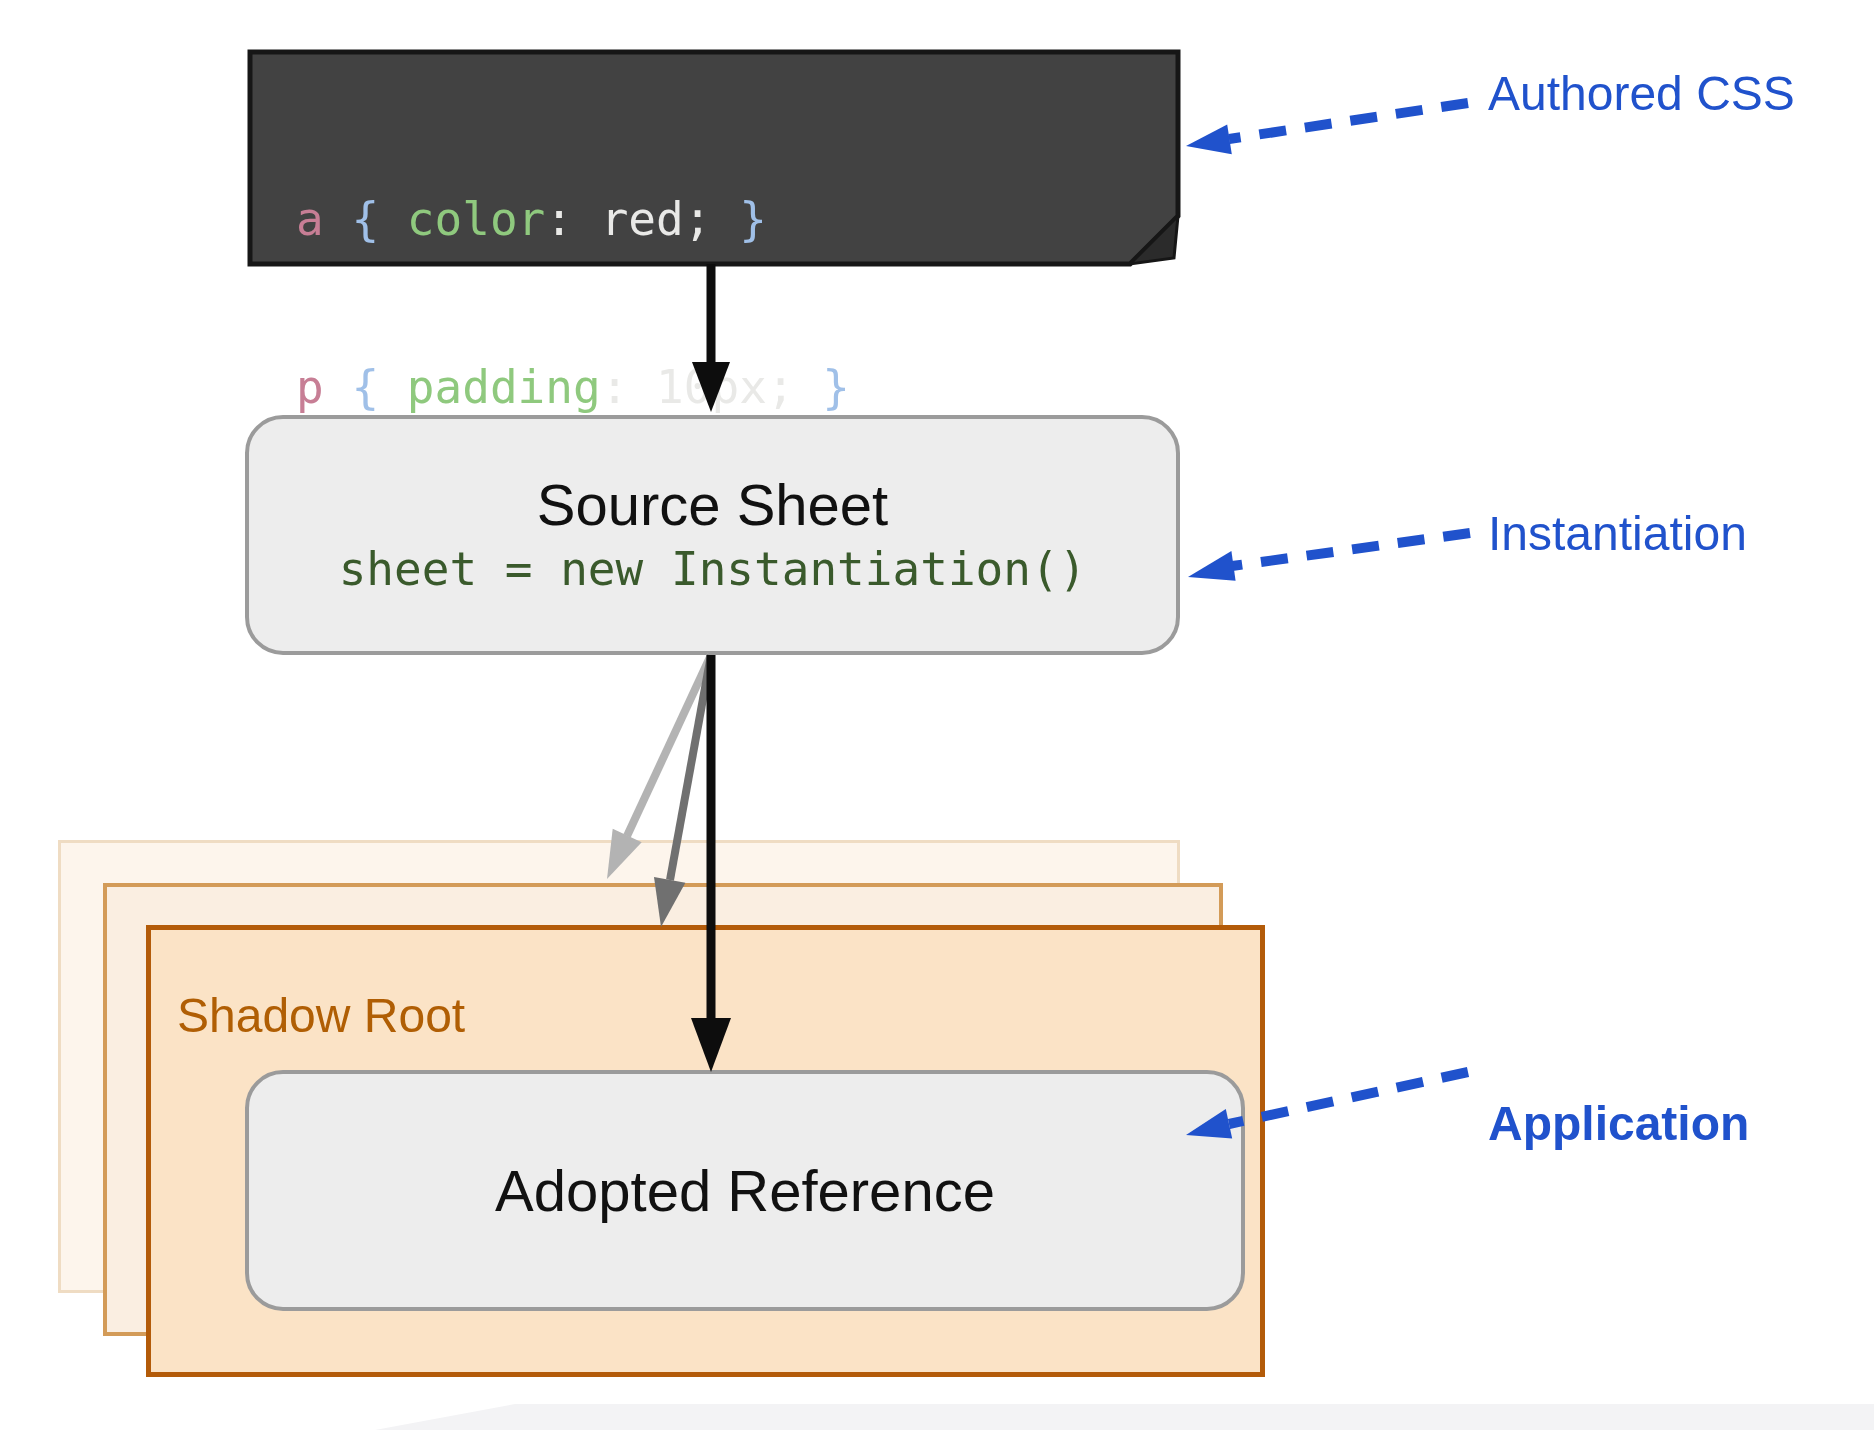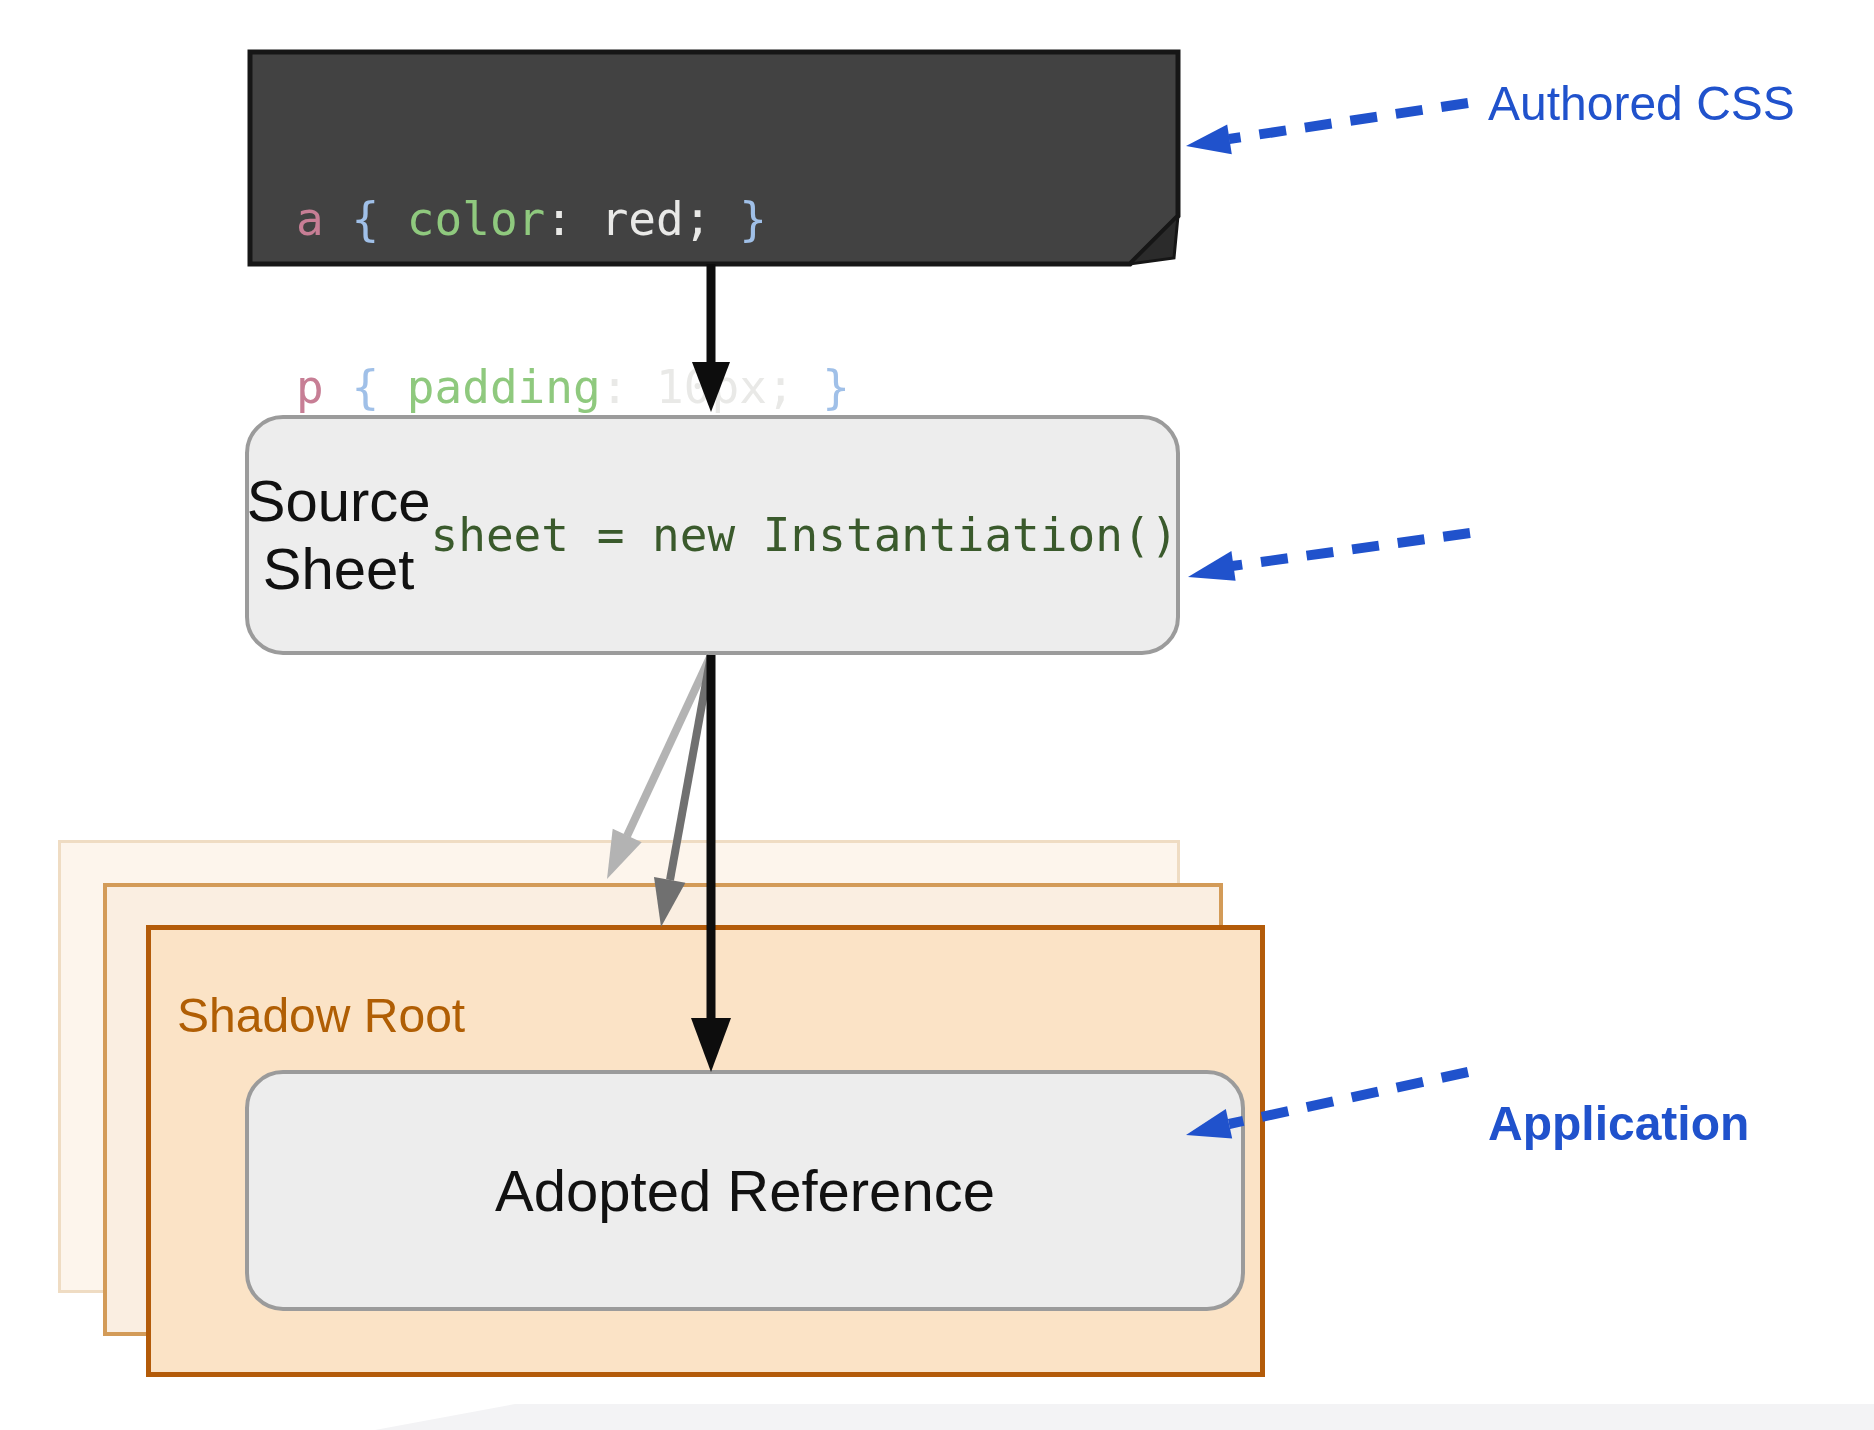--- a/index.html
+++ b/index.html
@@ -25,21 +25,21 @@
   .tok-brace{color:#a0c0e8;}
   .tok-prop{color:#8fc97e;}
   .tok-plain{color:#e9e9e7;}
 
   
   .node{
     background:#ededed;
     border:4px solid #9b9b9b;
     border-radius:38px;
     box-sizing:border-box;
-    display:flex;align-items:center;justify-content:center;
+    display:flex;flex-direction:column;align-items:center;justify-content:center;
     text-align:center;
   }
   .node-source{left:245px;top:415px;width:935px;height:240px;}
   .node-adopted{left:245px;top:1070px;width:1000px;height:241px;}
   .node-title{
     font-size:58px;color:#111111;line-height:68px;letter-spacing:0px;
   }
   .node-code{
     font-family:"DejaVu Sans Mono", monospace;
     font-size:46px;line-height:60px;color:#3a5a2c;white-space:pre;
@@ -62,21 +62,21 @@
   .sr-label{
     position:absolute;left:26px;top:60px;
     font-size:48px;line-height:52px;color:#b05e04;
   }
 
   
   .blue-label{
     left:1488px;
     font-size:48px;line-height:56px;color:#2052cc;white-space:nowrap;
   }
-  .lbl-authored{top:76px;}
+  .lbl-authored{top:66px;}
   .lbl-instantiation{top:506px;}
   .lbl-application{top:1096px;font-weight:bold;}
 
   
   .arrow-layer{left:0;top:0;pointer-events:none;z-index:30;}
 
   
   .bottom-strip{
     left:0;top:0;width:1874px;height:1430px;pointer-events:none;
   }
@@ -110,20 +110,21 @@
       <path d="M3,3 H931 V167 L883,215 H3 Z" fill="#424242" stroke="#161616" stroke-width="5" stroke-linejoin="miter"></path>
       <polygon points="883,215 931,167 927,209" fill="#2b2b2b" stroke="#161616" stroke-width="3"></polygon>
     </svg>
     <div class="code-lines">
       <div class="code-line"><span class="tok-sel">a</span><span class="tok-brace"> { </span><span class="tok-prop">color</span><span class="tok-plain">: red; </span><span class="tok-brace">}</span></div>
       <div class="code-line"><span class="tok-sel">p</span><span class="tok-brace"> { </span><span class="tok-prop">padding</span><span class="tok-plain">: 10px; </span><span class="tok-brace">}</span></div>
     </div>
   </div>
 
   <div class="abs blue-label lbl-authored">Authored CSS</div>
+  <div class="abs blue-label lbl-instantiation">Instantiation</div>
   <div class="abs blue-label lbl-application">Application</div>
 
   <svg class="abs arrow-layer" width="1874" height="1430" viewBox="0 0 1874 1430" aria-hidden="true">
 
     <g>
       <line x1="711" y1="264" x2="711" y2="364" stroke="#0d0d0d" stroke-width="9"></line>
       <polygon points="711,412 692,362 730,362" fill="#0d0d0d"></polygon>
     </g>
 
     <g>

